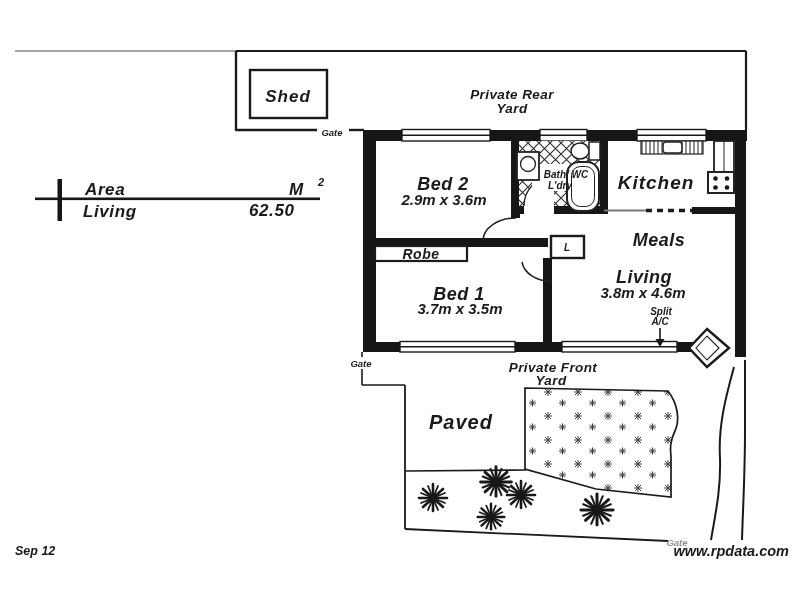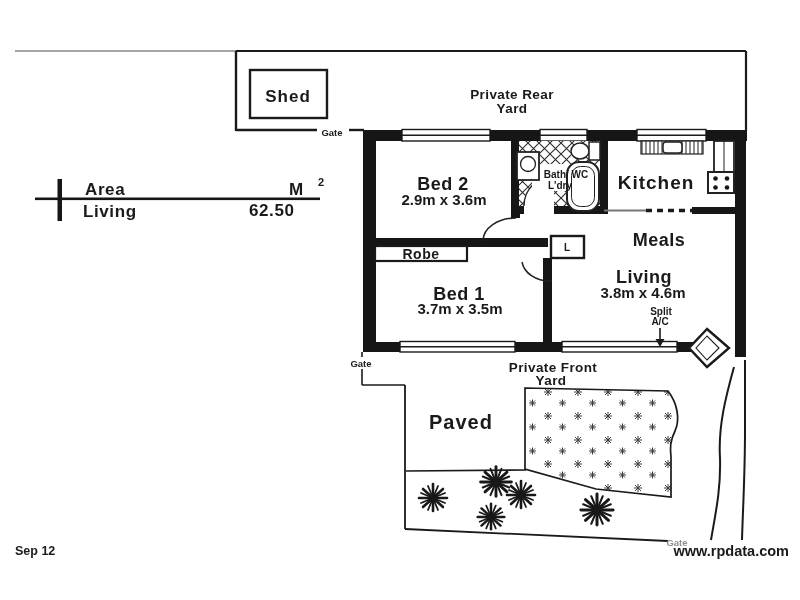--- a/index.html
+++ b/index.html
@@ -1,17 +1,17 @@
 <!DOCTYPE html>
 <html><head>
 <meta charset="utf-8">
 <style>
   html,body{margin:0;padding:0;background:#ffffff;}
   .stage{position:relative;width:800px;height:600px;background:#ffffff;overflow:hidden;
-         font-family:"Liberation Sans", sans-serif;}
+         font-family:"Liberation Sans", sans-serif;font-style:italic;}
   svg{position:absolute;left:0;top:0;}
   text{fill:#1a1a1a;font-family:"Liberation Sans", sans-serif;}
   .t-room   {font-size:18px;font-weight:bold;letter-spacing:.5px;}
   .t-kitchen{font-size:19px;font-weight:bold;letter-spacing:1px;}
   .t-dims   {font-size:15px;font-weight:bold;}
   .t-yard   {font-size:13.5px;font-weight:bold;letter-spacing:.4px;}
   .t-small  {font-size:10px;font-weight:bold;}
   .t-gate   {font-size:9.5px;font-weight:bold;}
   .t-gate-faint{font-size:9.5px;font-weight:bold;fill:#8f8f8f;}
   .t-shed   {font-size:17px;font-weight:bold;letter-spacing:1px;}

